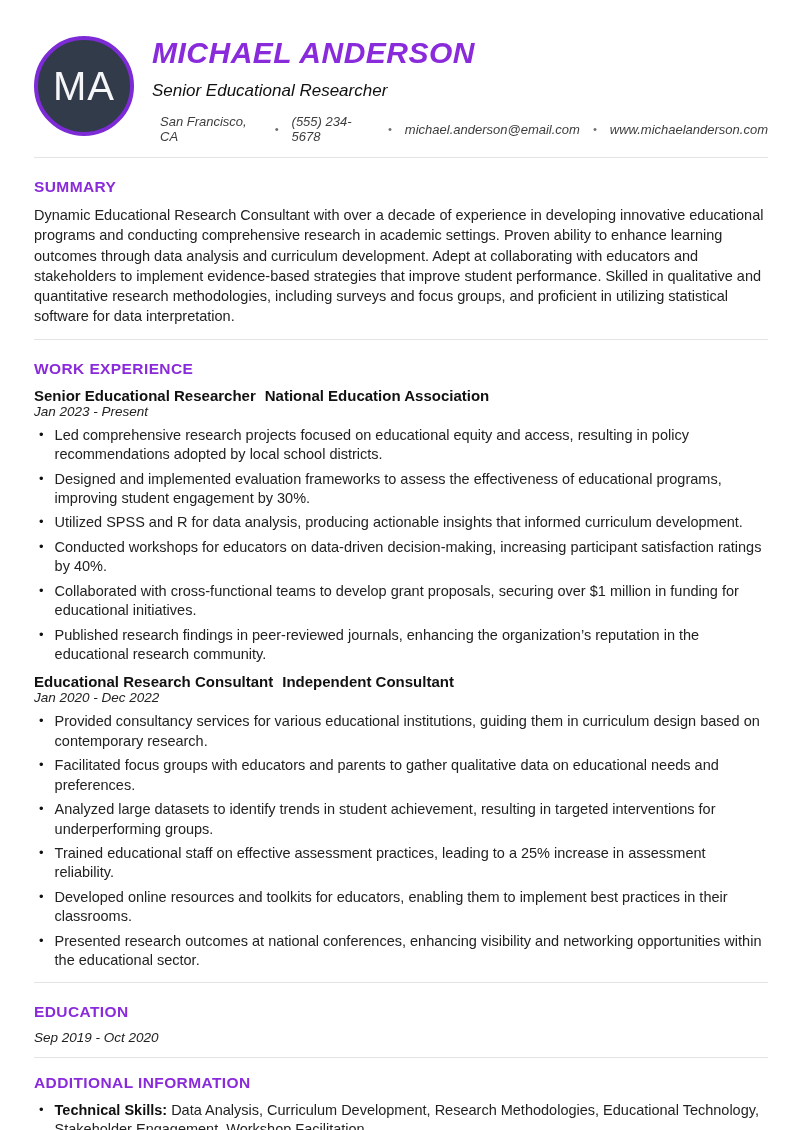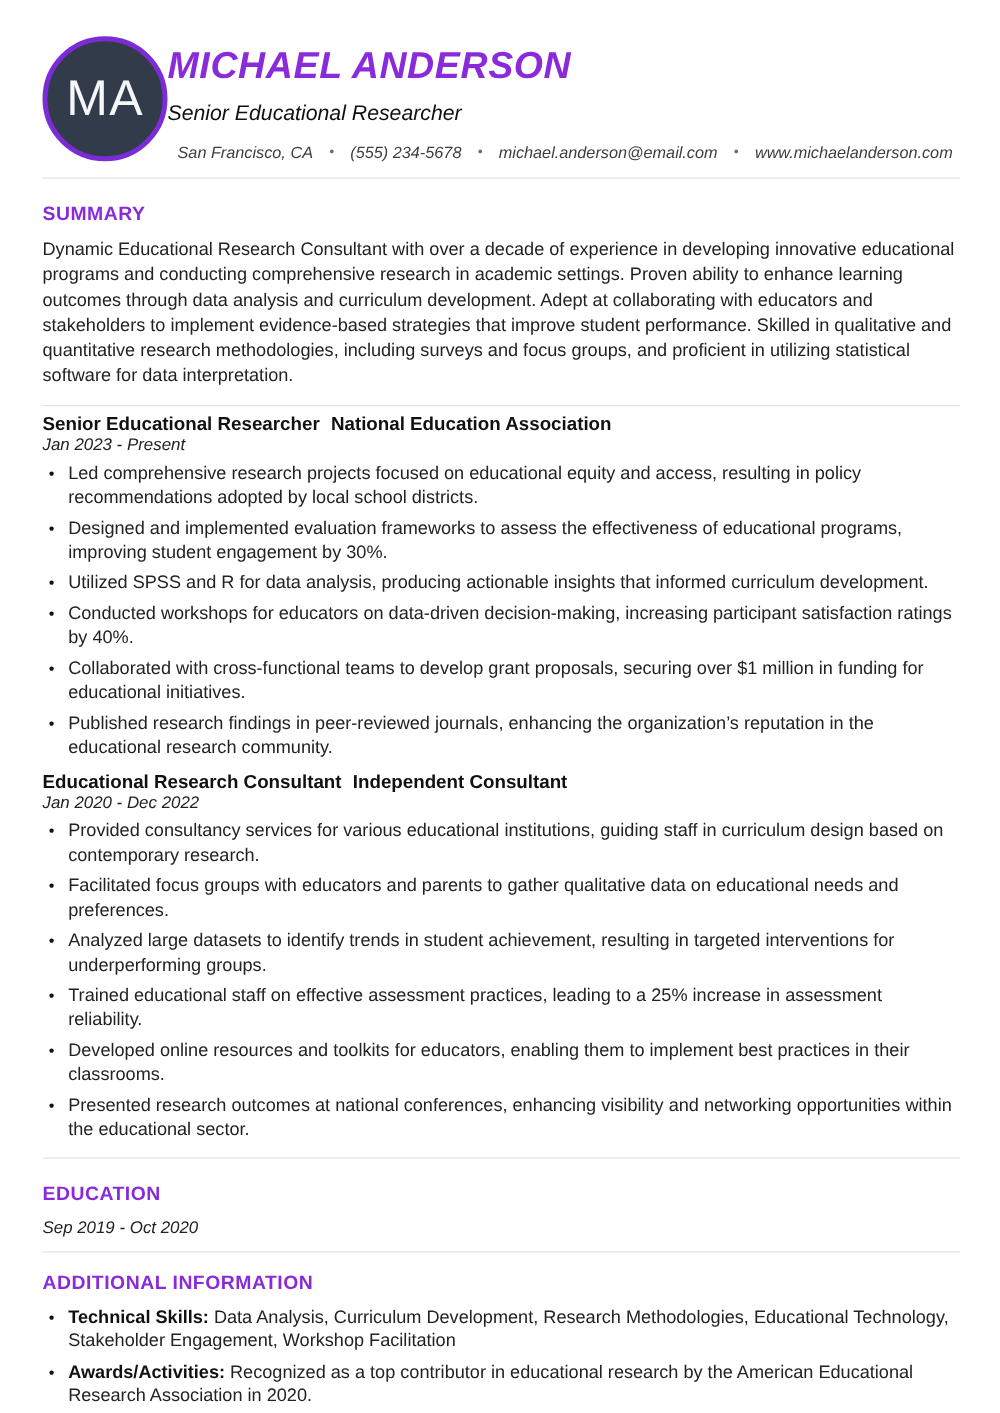--- a/index.html
+++ b/index.html
@@ -6,21 +6,21 @@
   html, body { background: #ffffff; }
   body {
     width: 800px; height: 1130px;
     overflow: hidden;
     font-family: "Liberation Sans", sans-serif;
     color: #1f1f1f;
   }
   .page { padding: 28px 32px 0 34px; }
 
   
-  .header { display: flex; align-items: flex-end; }
+  .header { display: flex; align-items: center; gap: 18px; }
   .avatar {
     width: 100px; height: 100px; border-radius: 50%;
     background: var(--avatar-bg, #323b4a);
     border: 4px solid var(--avatar-ring, #7c2bd6);
     display: flex; align-items: center; justify-content: center;
     flex: 0 0 auto;
   }
   .avatar span {
     color: #f4f6f8; font-size: 40px; font-weight: 400; letter-spacing: 1px;
   }
@@ -91,20 +91,21 @@
   </div>
   <hr class="divider after-header">
 
   <div class="section">
     <div class="section-heading">SUMMARY</div>
     <div class="summary-text">Dynamic Educational Research Consultant with over a decade of experience in developing innovative educational programs and conducting comprehensive research in academic settings. Proven ability to enhance learning outcomes through data analysis and curriculum development. Adept at collaborating with educators and stakeholders to implement evidence-based strategies that improve student performance. Skilled in qualitative and quantitative research methodologies, including surveys and focus groups, and proficient in utilizing statistical software for data interpretation.</div>
   </div>
   <hr class="divider between">
 
   <div class="section">
+    <div class="section-heading">WORK EXPERIENCE</div>
 
     <div class="job-block">
       <div class="entry-row">
         <div class="entry-titles">
           <span>Senior Educational Researcher</span><span class="company">National Education Association</span>
         </div>
         <div class="entry-dates">Jan 2023 - Present</div>
       </div>
       <ul class="bullets">
         <li>
@@ -137,21 +138,21 @@
     <div class="job-block">
       <div class="entry-row">
         <div class="entry-titles">
           <span>Educational Research Consultant</span><span class="company">Independent Consultant</span>
         </div>
         <div class="entry-dates">Jan 2020 - Dec 2022</div>
       </div>
       <ul class="bullets">
         <li>
             <span class="marker">•</span>
-            <span>Provided consultancy services for various educational institutions, guiding staff in curriculum design based on contemporary research.</span>
+            <span>Provided consultancy services for various educational institutions, guiding them in curriculum design based on contemporary research.</span>
           </li>
         <li>
             <span class="marker">•</span>
             <span>Facilitated focus groups with educators and parents to gather qualitative data on educational needs and preferences.</span>
           </li>
         <li>
             <span class="marker">•</span>
             <span>Analyzed large datasets to identify trends in student achievement, resulting in targeted interventions for underperforming groups.</span>
           </li>
         <li>

